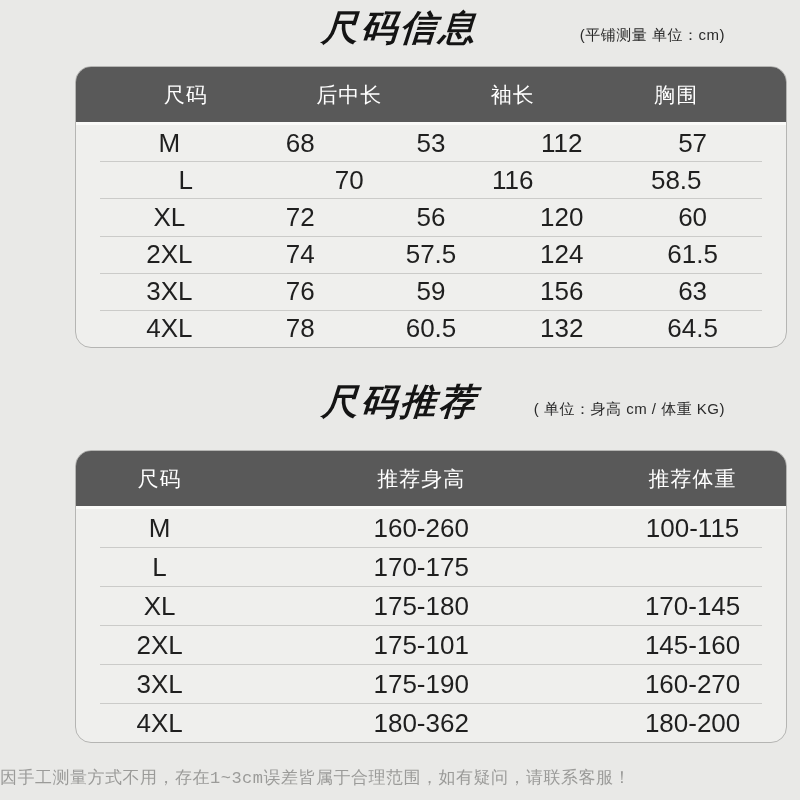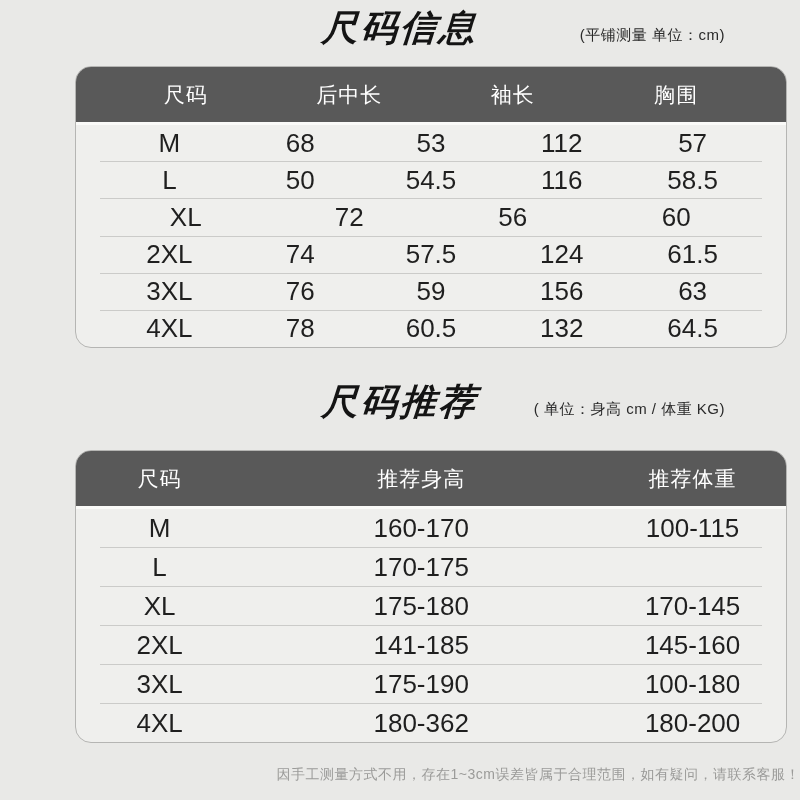--- a/index.html
+++ b/index.html
@@ -75,23 +75,24 @@
 
   
   #table1 .cell { flex: 1; }
   
   #table2 .c0 { width: 17%; }
   #table2 .c1 { width: 63%; }
   #table2 .c2 { width: 20%; }
 
   .footer-note {
     position: absolute; top: 766px; left: 0; width: 100%;
-    text-align: right;
-    font-size: 14px; color: var(--footer-text);
+    text-align: left;
+    font-size: 17px; color: var(--footer-text);
     letter-spacing: 0.5px;
+    font-family: Liberation Mono, monospace;
   }
 </style>
 </head>
 <body>
 
 <div class="title-block" id="title-block-1">
   <span class="main-title">尺码信息</span>
   <span class="unit-note">(平铺测量 单位：cm)</span>
 </div>
 
@@ -105,29 +106,29 @@
   <div class="tbody">
       <div class="row">
         <div class="cell c0">M</div>
         <div class="cell c1">68</div>
         <div class="cell c2">53</div>
         <div class="cell c3">112</div>
         <div class="cell c4">57</div>
       </div>
       <div class="row">
         <div class="cell c0">L</div>
-        <div class="cell c1">50</div>
-        <div class="cell c2">54.5</div>
+        <div class="cell c1">70</div>
         <div class="cell c3">116</div>
         <div class="cell c4">58.5</div>
       </div>
       <div class="row">
         <div class="cell c0">XL</div>
         <div class="cell c1">72</div>
         <div class="cell c2">56</div>
+        <div class="cell c3">120</div>
         <div class="cell c4">60</div>
       </div>
       <div class="row">
         <div class="cell c0">2XL</div>
         <div class="cell c1">74</div>
         <div class="cell c2">57.5</div>
         <div class="cell c3">124</div>
         <div class="cell c4">61.5</div>
       </div>
       <div class="row">
@@ -154,41 +155,41 @@
 
 <div class="size-table" id="table2">
   <div class="thead">
       <div class="cell c0">尺码</div>
       <div class="cell c1">推荐身高</div>
       <div class="cell c2">推荐体重</div>
     </div>
   <div class="tbody">
       <div class="row">
         <div class="cell c0">M</div>
-        <div class="cell c1">160-170</div>
+        <div class="cell c1">160-260</div>
         <div class="cell c2">100-115</div>
       </div>
       <div class="row">
         <div class="cell c0">L</div>
         <div class="cell c1">170-175</div>
       </div>
       <div class="row">
         <div class="cell c0">XL</div>
         <div class="cell c1">175-180</div>
         <div class="cell c2">170-145</div>
       </div>
       <div class="row">
         <div class="cell c0">2XL</div>
-        <div class="cell c1">141-185</div>
+        <div class="cell c1">175-101</div>
         <div class="cell c2">145-160</div>
       </div>
       <div class="row">
         <div class="cell c0">3XL</div>
         <div class="cell c1">175-190</div>
-        <div class="cell c2">100-180</div>
+        <div class="cell c2">160-270</div>
       </div>
       <div class="row">
         <div class="cell c0">4XL</div>
         <div class="cell c1">180-362</div>
         <div class="cell c2">180-200</div>
       </div>
     </div>
 </div>
 
 <div class="footer-note">因手工测量方式不用，存在1~3cm误差皆属于合理范围，如有疑问，请联系客服！</div>

